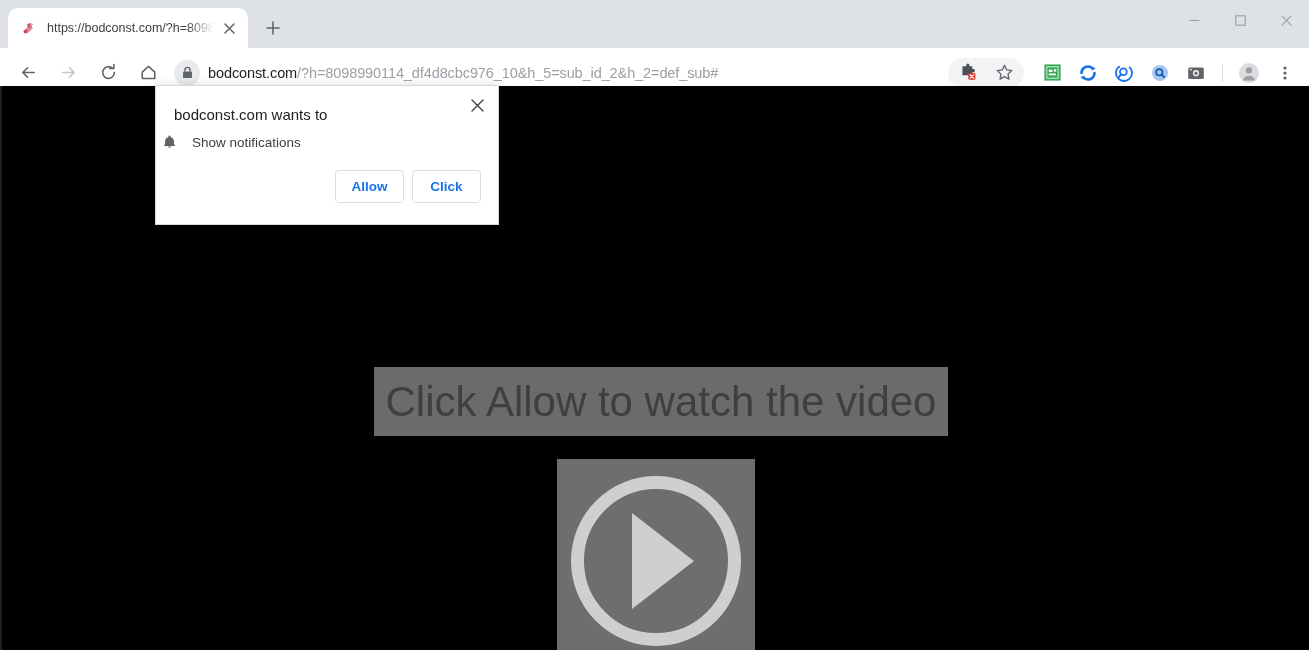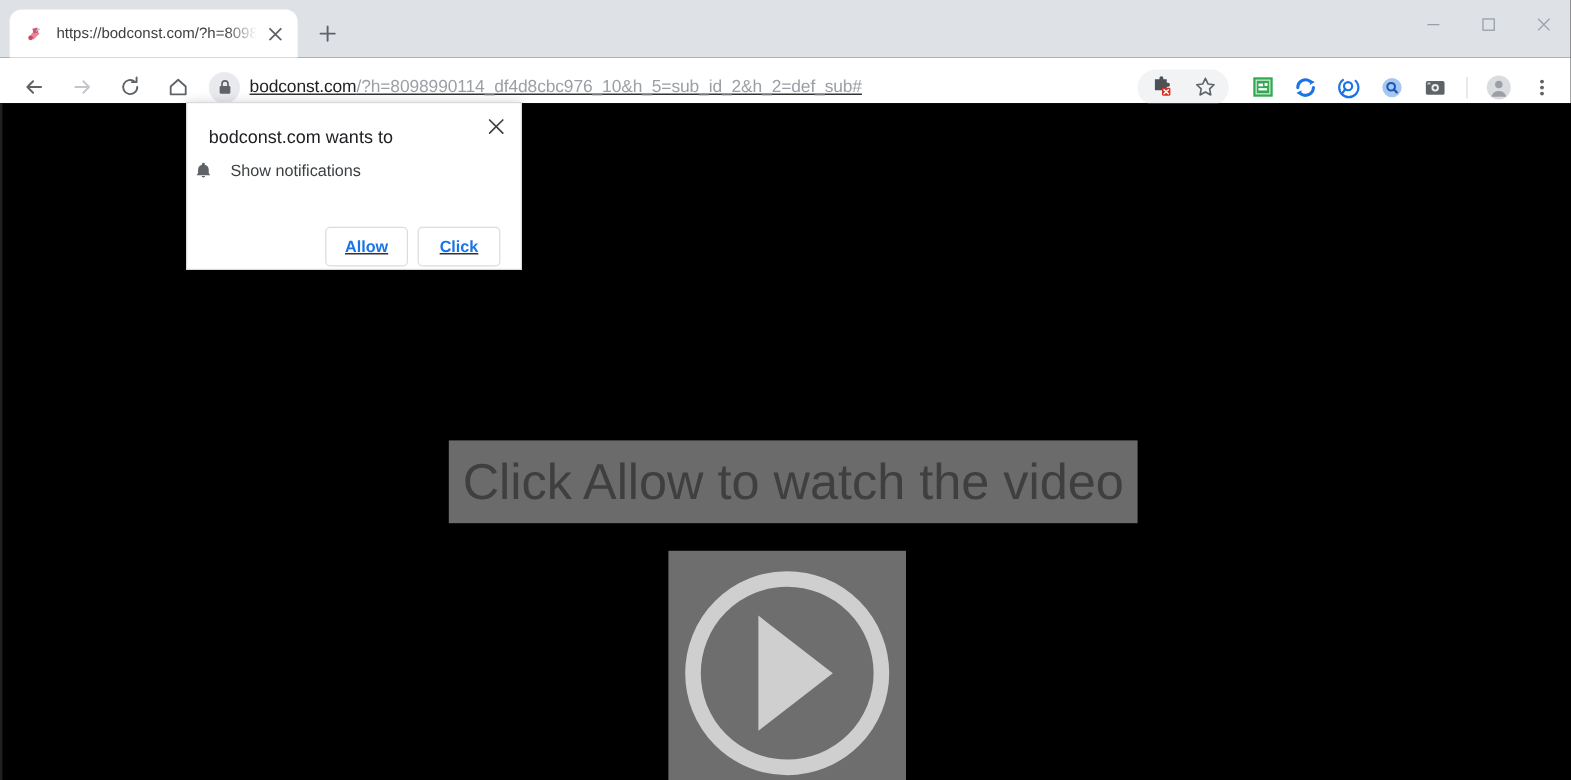--- a/index.html
+++ b/index.html
@@ -43,21 +43,21 @@
     display: flex; align-items: center; justify-content: center; border-radius: 50%;
   }
   .wincontrols {
     position: absolute; right: 0; top: 0; height: 40px; display: flex;
   }
   .wc { width: 46px; height: 40px; display: flex; align-items: center; justify-content: center; }
 
   
   .toolbar {
     height: 38px; background: #ffffff;
-    display: flex; align-items: center; padding: 11px 6px 0 8px; text-decoration: underline;
+    display: flex; align-items: center; padding: 11px 6px 0 8px;
   }
   .navbtn {
     width: 32px; height: 32px; margin: 0 4px;
     display: flex; align-items: center; justify-content: center; border-radius: 50%;
   }
   .omnibox {
     flex: 1 1 auto; height: 30px; margin: 0 4px 0 6px;
     display: flex; align-items: center; position: relative;
   }
   .lockwrap {
@@ -113,21 +113,21 @@
   .playtri {
     width: 0; height: 0; margin-left: 14px;
     border-left: 62px solid #cfcfcf;
     border-top: 48px solid transparent;
     border-bottom: 48px solid transparent;
   }
 
   
   .permdialog {
     position: absolute; left: 155px; top: 85px;
-    width: 280px; height: 140px;
+    width: 344px; height: 140px;
     background: #ffffff;
     border: 1px solid #d7d9dc;
     box-shadow: 0 2px 10px rgba(0,0,0,0.22);
     z-index: 30;
   }
   .pd-close {
     position: absolute; right: 8px; top: 6px;
     width: 26px; height: 26px; display: flex;
     align-items: center; justify-content: center; border-radius: 50%;
   }
@@ -135,22 +135,22 @@
     position: absolute; left: 18px; top: 20px;
     font-size: 15px; color: #202124;
   }
   .pd-row {
     position: absolute; left: 2px; top: 48px;
     display: flex; align-items: center;
   }
   .pd-bellwrap { width: 22px; display:flex; justify-content:center; }
   .pd-rowlabel { font-size: 13.5px; color: #3c4043; margin-left: 12px; }
   .pd-actions {
-    position: absolute; right: 17px; bottom: 2px;
-    display: flex; gap: 8px; text-decoration: underline;
+    position: absolute; right: 17px; bottom: 21px;
+    display: flex; gap: 8px;
   }
   .pd-btn {
     min-width: 69px; height: 33px; padding: 0 14px;
     background: #ffffff; border: 1px solid #dadce0; border-radius: 4px;
     color: #1a73e8; font-size: 13.5px; font-weight: bold;
     font-family: "Liberation Sans", sans-serif;
     display: flex; align-items: center; justify-content: center;
     cursor: pointer;
   }
 </style>

